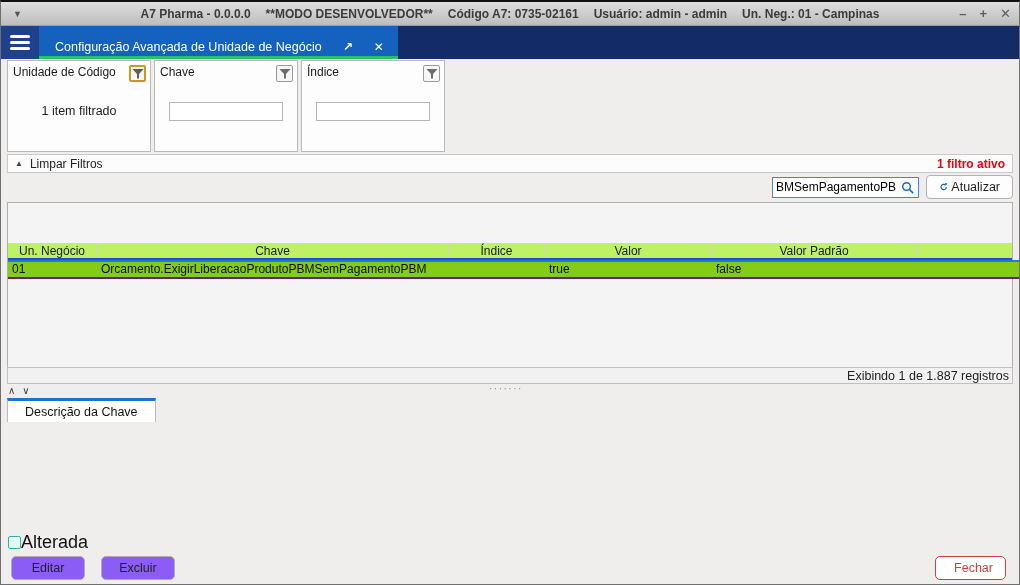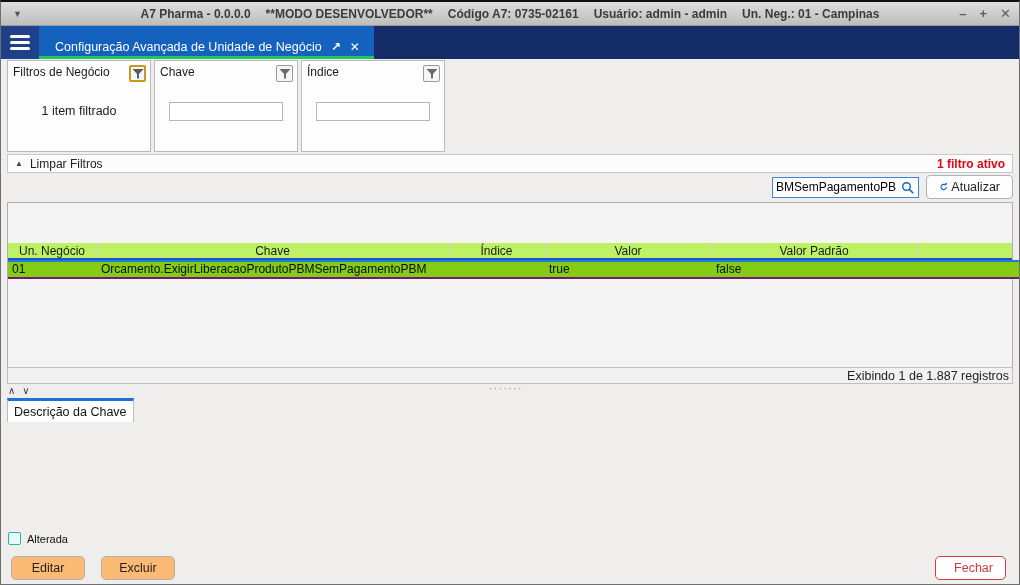--- a/index.html
+++ b/index.html
@@ -17,21 +17,21 @@
   .win-controls{position:absolute;right:8px;top:0;height:100%;display:flex;align-items:center;gap:13px;
     color:#5e5e5e;font-size:13px;font-weight:bold;}
   .win-controls span{cursor:default;line-height:1;}
 
   
   .tabbar{position:absolute;left:0;top:24px;width:100%;height:33px;background:#132c68;display:flex;}
   .hamburger{width:38px;height:100%;background:#1e4189;display:flex;flex-direction:column;
     justify-content:center;align-items:center;gap:3px;cursor:pointer;}
   .hamburger i{display:block;width:20px;height:3px;background:#fff;border-radius:2px;}
   .tab{position:relative;height:100%;background:#1562be;color:#fff;display:flex;align-items:center;
-    gap:9px;padding:12px 14px 3px 16px;font-size:12.5px;cursor:pointer;}
+    gap:21px;padding:12px 14px 3px 16px;font-size:12.5px;cursor:pointer;}
   .tab::after{content:"";position:absolute;left:0;right:0;bottom:0;height:3px;background:#22c55e;}
   .tab .ticon{font-size:12px;font-weight:bold;line-height:1;}
 
   
   .fpanel{position:absolute;top:58px;width:144px;height:92px;background:#fdfdfd;
     border:1px solid #b9b9b9;}
   .fpanel-head{display:flex;justify-content:space-between;align-items:flex-start;padding:4px 4px 0 5px;}
   .fpanel-title{font-size:12px;color:#1c1c1c;}
   .funnel-box{width:17px;height:17px;border:1px solid #9a9a9a;border-radius:2px;background:#f6f6f6;
     display:flex;align-items:center;justify-content:center;cursor:pointer;}
@@ -75,29 +75,29 @@
 
   
   .splitter{position:absolute;left:0;right:0;top:382px;height:14px;display:flex;align-items:center;}
   .splitter .chev{font-size:10px;color:#3c3c3c;margin-left:7px;cursor:pointer;line-height:1;}
   .splitter .dots{position:absolute;left:488px;top:-1px;color:#8f8f8f;font-size:10px;
     letter-spacing:1.5px;cursor:row-resize;}
 
   
   .desc-tab{position:absolute;left:6px;top:396px;height:24px;background:#fff;z-index:2;
     border:1px solid #bbb;border-top:3px solid #1a73d1;border-bottom:none;
-    display:flex;align-items:center;padding:0 6px;font-size:12.5px;color:#111;cursor:pointer;}
+    display:flex;align-items:center;padding:0 17px;font-size:12.5px;color:#111;cursor:pointer;}
   .desc-box{position:absolute;left:6px;right:6px;top:419px;height:108px;background:#fff;
     border:1px solid #bbb;padding:4px 6px;font-size:12.5px;color:#111;}
 
   
-  .check-row{position:absolute;left:7px;top:530px;display:flex;align-items:center;gap:6px;
-    font-size:11px;color:#111;}
+  .check-row{position:absolute;left:7px;top:530px;display:flex;align-items:center;
+    font-size:18px;color:#111;}
   .checkbox{width:13px;height:13px;border:1px solid #2bb3a3;border-radius:2px;background:#e6fbf6;cursor:pointer;}
-  .pbtn{position:absolute;top:554px;height:24px;background:#fdba74;border:1px solid #b0b0b0;
+  .pbtn{position:absolute;top:554px;height:24px;background:#8b5cf6;border:1px solid #b0b0b0;
     border-radius:5px;font-size:12.5px;color:#222;cursor:pointer;}
   .btn-editar{left:10px;width:74px;}
   .btn-excluir{left:100px;width:74px;}
   .btn-fechar{left:auto;right:13px;width:71px;border:1px solid #d23b3f;color:#d23b3f;background:#fff;padding-left:12px;}
 </style>
 </head>
 <body>
 
 <div class="window">
 
@@ -125,21 +125,21 @@
     </div>
     <div class="tab">
       <span>Configuração Avançada de Unidade de Negócio</span>
       <span class="ticon">↗</span>
       <span class="ticon">✕</span>
     </div>
   </div>
 
   <div class="fpanel" style="left:6px">
     <div class="fpanel-head">
-      <span class="fpanel-title">Filtros de Negócio</span>
+      <span class="fpanel-title">Unidade de Código</span>
       <span class="funnel-box active">
         <svg width="12" height="12" viewBox="0 0 12 12">
             <polygon points="0.5,1 11.5,1 7,6 7,10.5 5,10.5 5,6" fill="#5c5c5c"></polygon>
           </svg>
       </span>
     </div>
     <div class="fpanel-body">
       <span>1 item filtrado</span>
     </div>
   </div>

